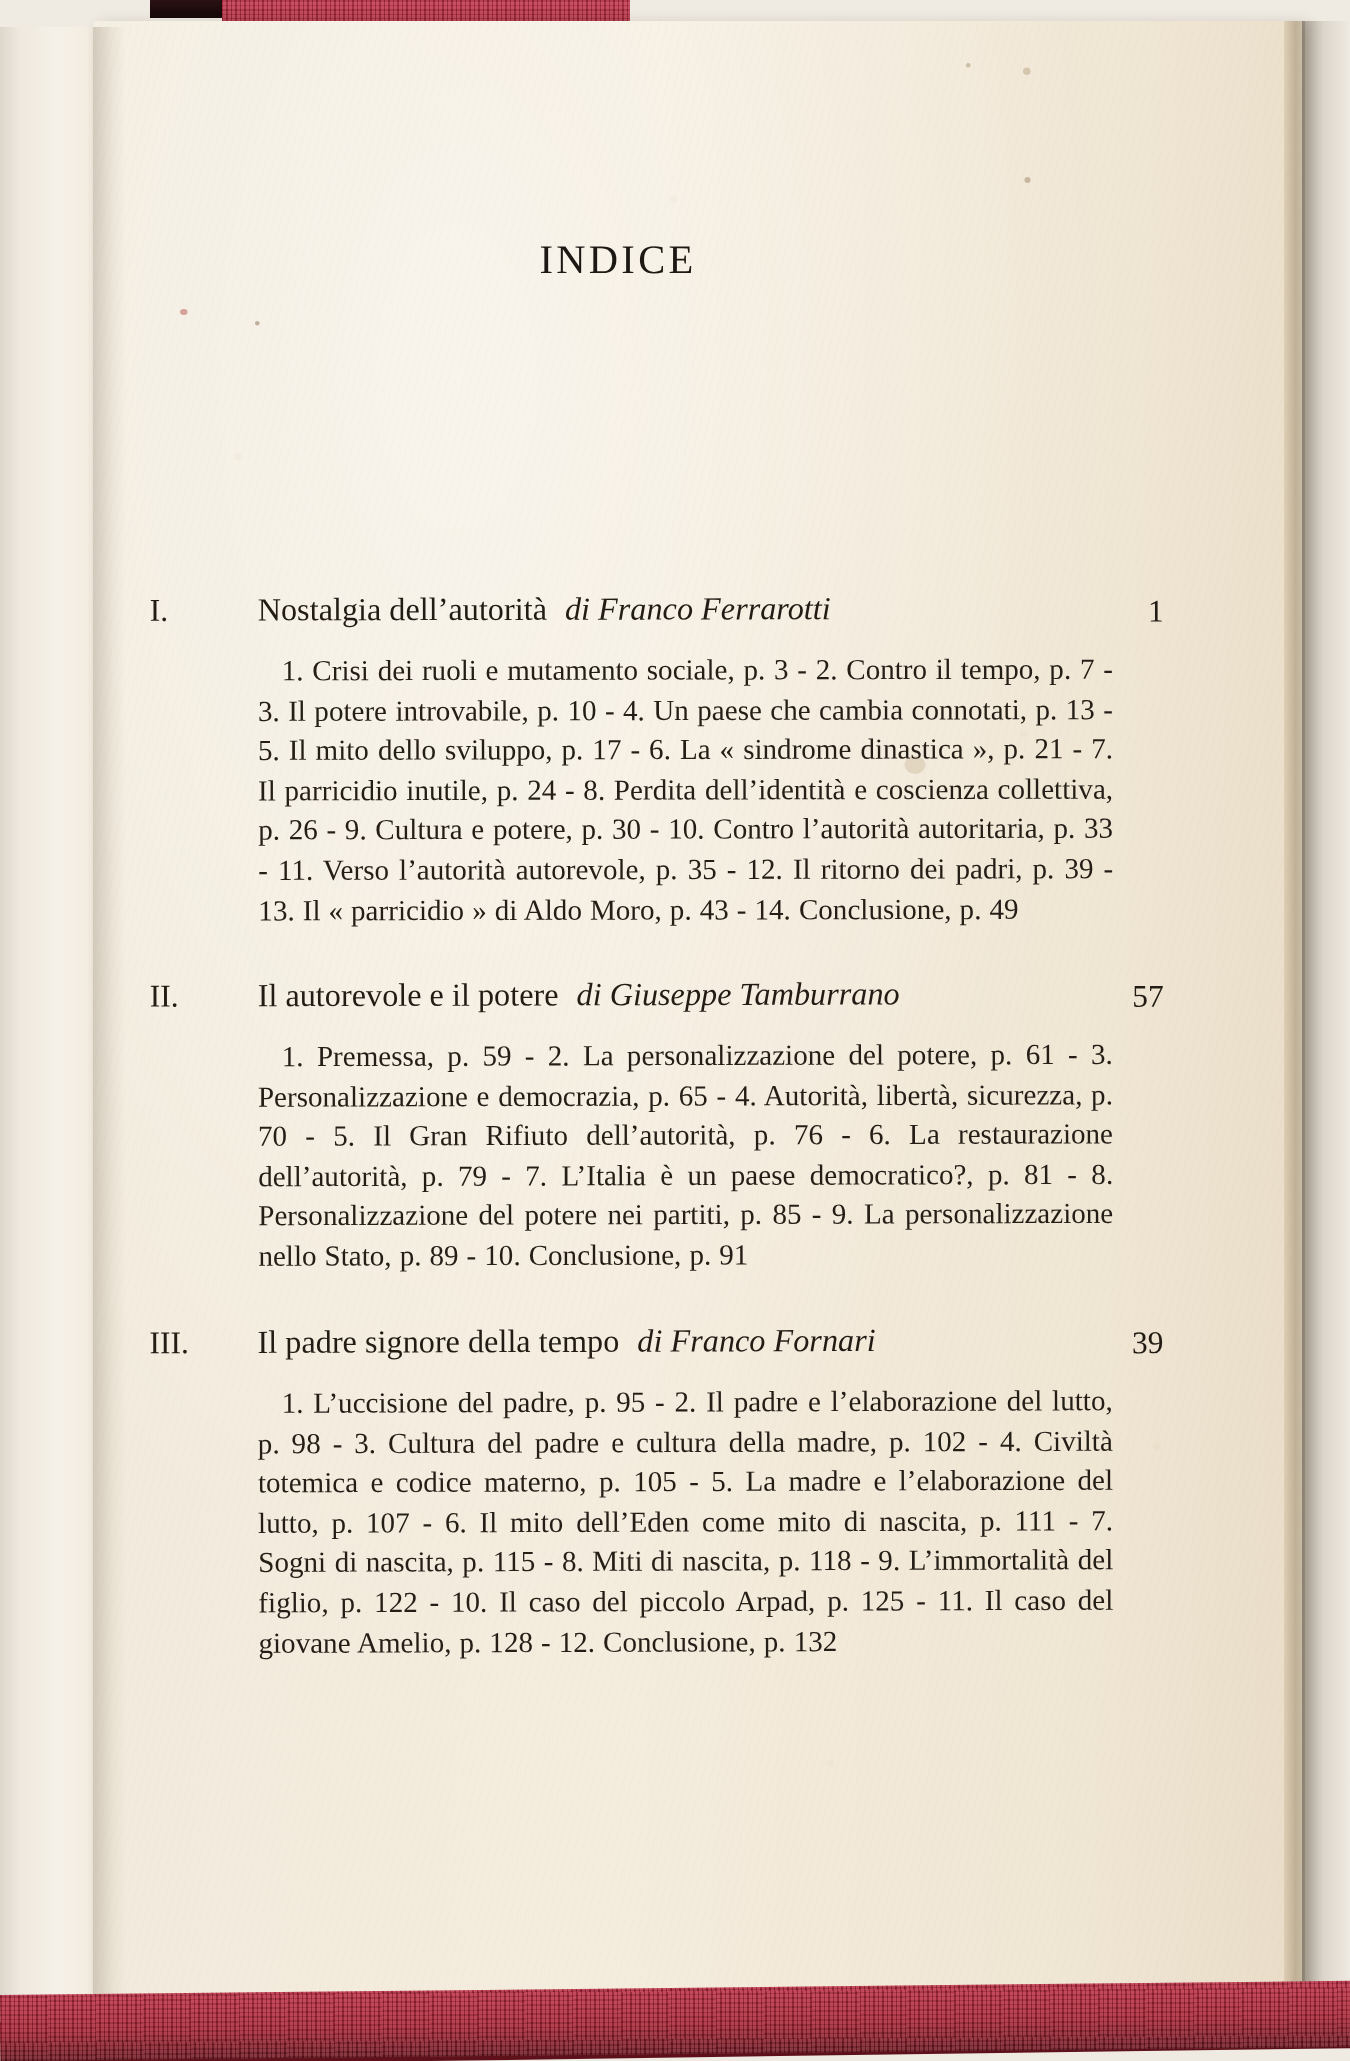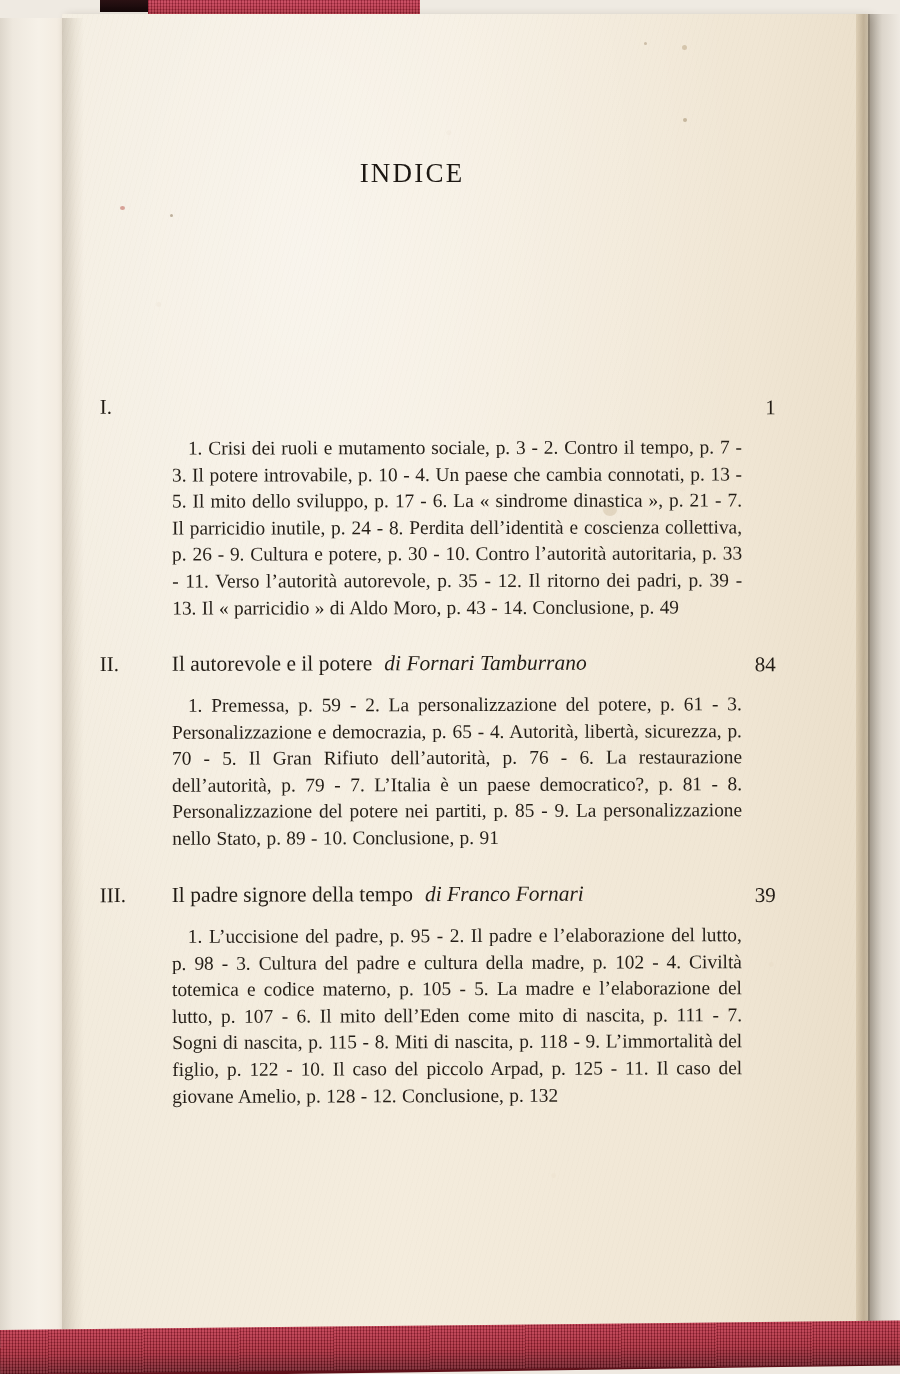--- a/index.html
+++ b/index.html
@@ -271,32 +271,35 @@
 
     <div class="content">
 
       <div class="toc-title">INDICE</div>
 
       <div class="toc-list">
 
         <div class="chapter">
           <div class="chapter-head">
             <span class="roman">I.</span>
+            <span class="chapter-title">
+              <span>Nostalgia dell’autorità</span><span class="author">di Franco Ferrarotti</span>
+            </span>
             <span class="chapter-page">1</span>
           </div>
           <div class="chapter-body">1. Crisi dei ruoli e mutamento sociale, p. 3 - 2. Contro il tempo, p. 7 - 3. Il potere introvabile, p. 10 - 4. Un paese che cambia connotati, p. 13 - 5. Il mito dello sviluppo, p. 17 - 6. La « sindrome dinastica », p. 21 - 7. Il parricidio inutile, p. 24 - 8. Perdita dell’identità e coscienza collettiva, p. 26 - 9. Cultura e potere, p. 30 - 10. Contro l’autorità autoritaria, p. 33 - 11. Verso l’autorità autorevole, p. 35 - 12. Il ritorno dei padri, p. 39 - 13. Il « parricidio » di Aldo Moro, p. 43 - 14. Conclusione, p. 49</div>
         </div>
 
         <div class="chapter">
           <div class="chapter-head">
             <span class="roman">II.</span>
             <span class="chapter-title">
-              <span>Il autorevole e il potere</span><span class="author">di Fornari Tamburrano</span>
+              <span>Il autorevole e il potere</span><span class="author">di Giuseppe Tamburrano</span>
             </span>
-            <span class="chapter-page">84</span>
+            <span class="chapter-page">57</span>
           </div>
           <div class="chapter-body">1. Premessa, p. 59 - 2. La personalizzazione del potere, p. 61 - 3. Personalizzazione e democrazia, p. 65 - 4. Autorità, libertà, sicurezza, p. 70 - 5. Il Gran Rifiuto dell’autorità, p. 76 - 6. La restaurazione dell’autorità, p. 79 - 7. L’Italia è un paese democratico?, p. 81 - 8. Personalizzazione del potere nei partiti, p. 85 - 9. La personalizzazione nello Stato, p. 89 - 10. Conclusione, p. 91</div>
         </div>
 
         <div class="chapter">
           <div class="chapter-head">
             <span class="roman">III.</span>
             <span class="chapter-title">
               <span>Il padre signore della tempo</span><span class="author">di Franco Fornari</span>
             </span>

